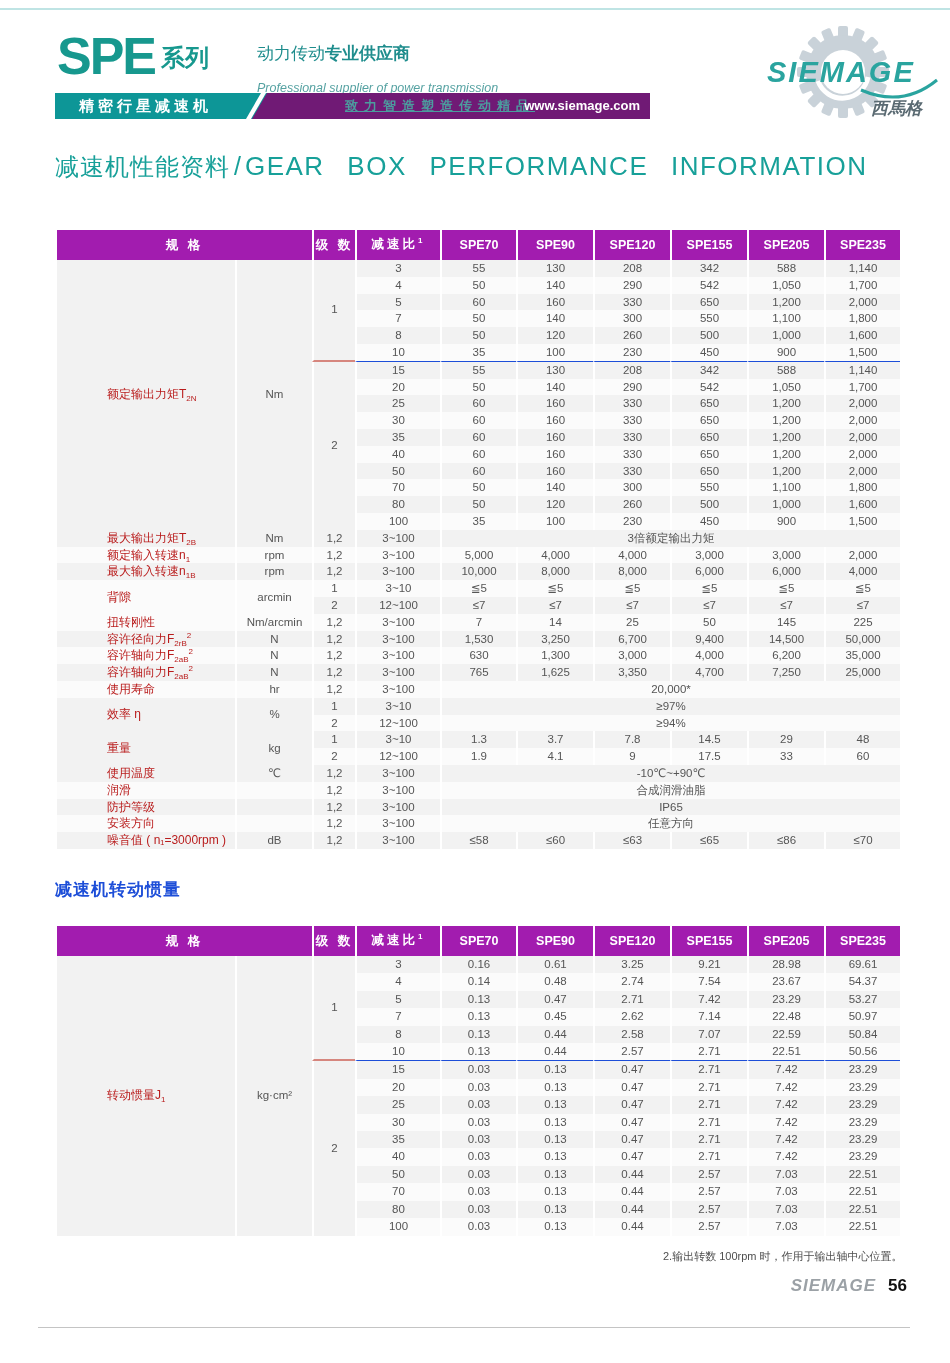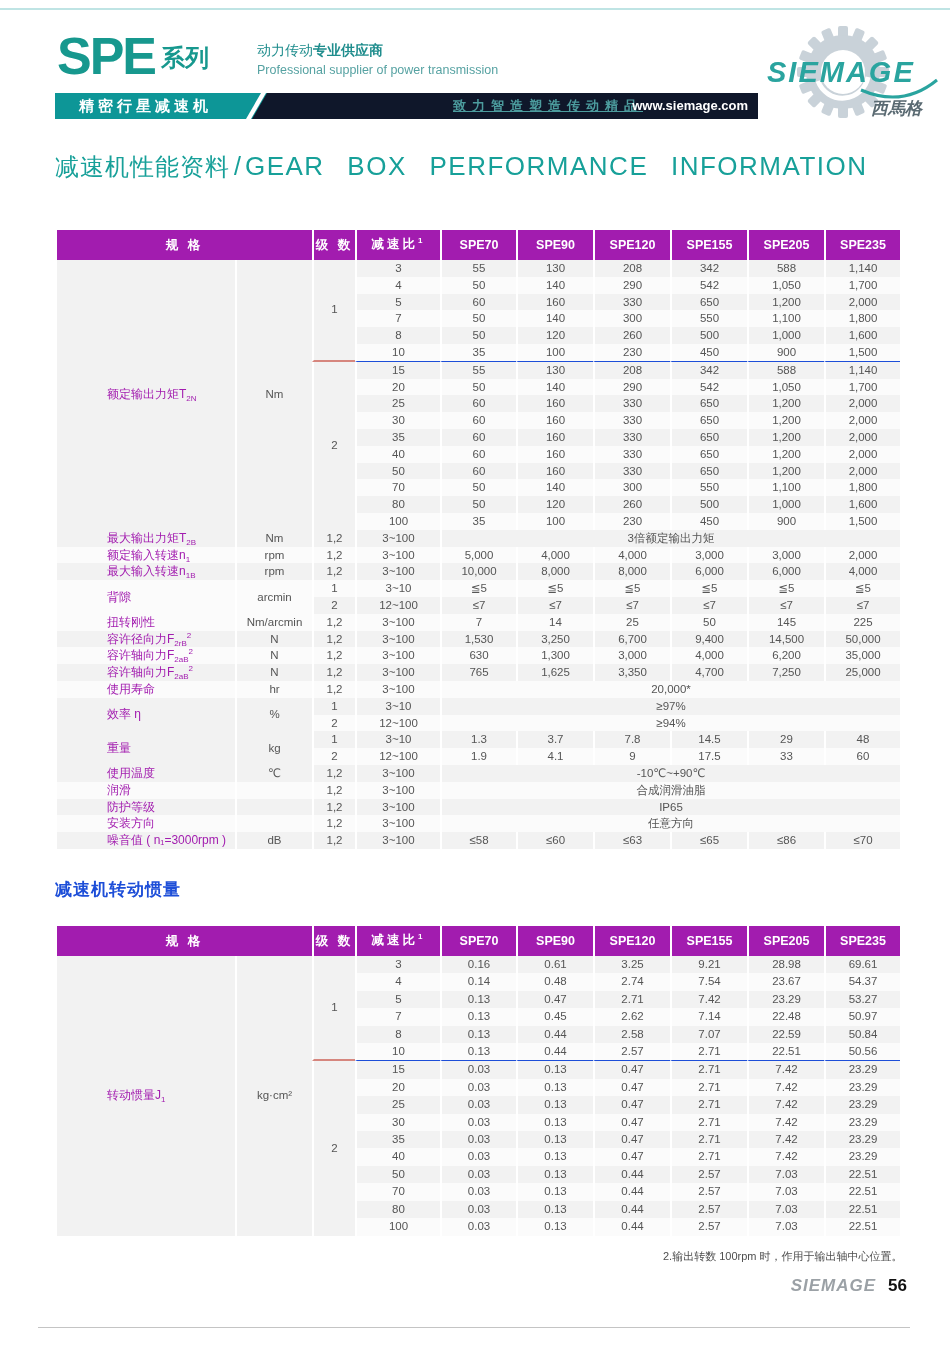--- a/index.html
+++ b/index.html
@@ -7,26 +7,26 @@
   .page{position:relative;width:950px;height:1363px;background:#fff;overflow:hidden;}
   .toprule{position:absolute;top:8px;left:0;width:950px;height:2px;background:#bfe4e4;}
 
   
   .spe-logo{position:absolute;left:57px;top:30px;color:#17988e;white-space:nowrap;}
   .spe-main{font-size:52px;font-weight:900;letter-spacing:-2px;line-height:1;display:inline-block;}
   .spe-suffix{font-size:24px;font-weight:600;margin-left:6px;vertical-align:8px;}
 
   
   .tagline{position:absolute;left:257px;top:42px;}
-  .tagline-zh{font-size:14px;color:#1f8d8d;}
+  .tagline-zh{font-size:17px;color:#1f8d8d;}
   .tagline-zh b{font-weight:800;}
-  .tagline-en{font-size:12.5px;color:#56a2a2;margin-top:3px;}
-
-  
-  .band{position:absolute;left:55px;top:93px;width:703px;height:26px;background:#0f172a;}
+  .tagline-en{font-size:12.5px;color:#56a2a2;margin-top:16px;font-style:italic;}
+
+  
+  .band{position:absolute;left:55px;top:93px;width:595px;height:26px;background:#701a75;}
   .band-dark{position:absolute;left:0;top:0;width:212px;height:26px;background:#0d9697;
     clip-path:polygon(0 0,100% 0,calc(100% - 15px) 100%,0 100%);
     color:#fff;font-weight:700;font-size:15px;letter-spacing:4px;line-height:26px;
     padding-left:24px;box-sizing:border-box;}
   .band-gap{position:absolute;left:206px;top:0;width:5px;height:26px;background:#fff;
     transform:skewX(-30deg);transform-origin:top left;}
   .band-slogan{position:absolute;right:115px;top:0;line-height:26px;font-size:13px;
     font-weight:700;letter-spacing:6px;color:#4c9c9e;text-decoration:underline;}
   .band-site{position:absolute;right:10px;top:0;line-height:26px;font-size:13px;
     font-weight:700;color:#fff;}
@@ -48,21 +48,21 @@
   .tbl thead th{background:#a21caf;color:#fff;font-weight:700;font-size:12.5px;height:30px;
     padding:0;text-align:center;border-left:2px solid #fff;}
   .tbl thead th.cjk{letter-spacing:3px;}
   .tbl thead th sup{font-size:8px;}
   .tbl tbody td{padding:0;text-align:center;font-size:11.5px;color:#555;border-left:2px solid #fff;}
   #t1 tbody td{height:16.8px;line-height:16.8px;}
   #t2 tbody td{height:17.4px;line-height:17.4px;}
   .tbl tbody tr:nth-child(odd) td{background:#f2f2f2;}
   .tbl tbody tr:nth-child(even) td{background:#fbfbfb;}
   .tbl tbody td.mg{background:#f1f1f1;}
-  .tbl tbody td.lbl{text-align:left;padding-left:50px;font-size:12px;color:#a21caf;}
+  .tbl tbody td.lbl{text-align:left;padding-left:50px;font-size:12px;color:#b91c1c;}
   .tbl td sub,.tbl td sup{font-size:8px;line-height:0;}
   .tbl tbody tr.redline td{border-bottom:1px solid #1d4ed8;}
   .tbl tbody td.rl{border-bottom:2px solid #d6867e;}
 
   
   .fn-left{position:absolute;left:57px;top:1248px;font-size:11px;color:#4e4e4e;line-height:17px;}
   .fn-right{position:absolute;left:663px;top:1248px;font-size:11px;color:#4e4e4e;line-height:17px;}
 
   
   .footer-line{position:absolute;left:38px;top:1327px;width:872px;height:1px;background:#c4c4c4;}

